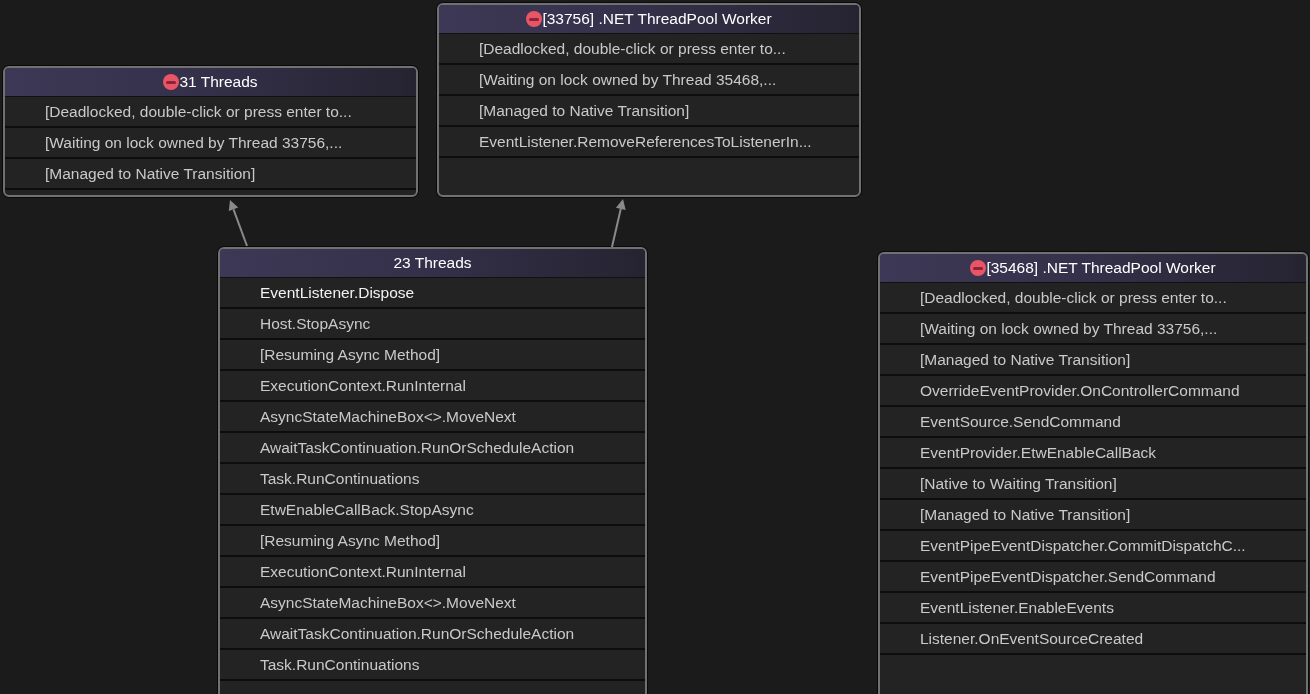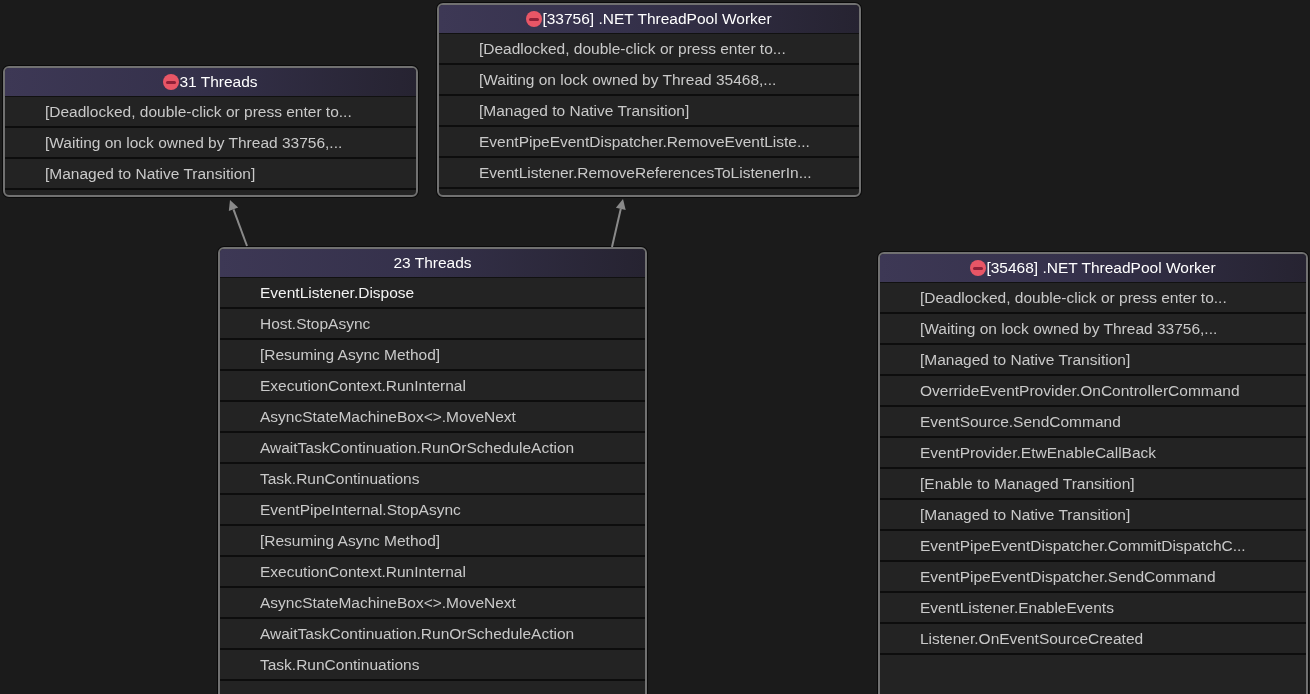--- a/index.html
+++ b/index.html
@@ -100,38 +100,37 @@
     <div class="box-header">
       <span class="deadlock-icon">
           <span class="minus-bar"></span>
         </span>
       <span>[33756] .NET ThreadPool Worker</span>
     </div>
     <div class="box-body">
         <div class="frame-row">[Deadlocked, double-click or press enter to...</div>
         <div class="frame-row">[Waiting on lock owned by Thread 35468,...</div>
         <div class="frame-row">[Managed to Native Transition]</div>
-        <div class="frame-row">EventPipeEventDispatcher.RemoveEventListe...</div>
         <div class="frame-row">EventListener.RemoveReferencesToListenerIn...</div>
       </div>
   </div>
 
   <div class="thread-box" id="box-23">
     <div class="box-header">
       <span>23 Threads</span>
     </div>
     <div class="box-body">
         <div class="frame-row bold">EventListener.Dispose</div>
         <div class="frame-row">Host.StopAsync</div>
         <div class="frame-row">[Resuming Async Method]</div>
         <div class="frame-row">ExecutionContext.RunInternal</div>
         <div class="frame-row">AsyncStateMachineBox&lt;&gt;.MoveNext</div>
         <div class="frame-row">AwaitTaskContinuation.RunOrScheduleAction</div>
         <div class="frame-row">Task.RunContinuations</div>
-        <div class="frame-row">EventPipeInternal.StopAsync</div>
+        <div class="frame-row">EtwEnableCallBack.StopAsync</div>
         <div class="frame-row">[Resuming Async Method]</div>
         <div class="frame-row">ExecutionContext.RunInternal</div>
         <div class="frame-row">AsyncStateMachineBox&lt;&gt;.MoveNext</div>
         <div class="frame-row">AwaitTaskContinuation.RunOrScheduleAction</div>
         <div class="frame-row">Task.RunContinuations</div>
       </div>
   </div>
 
   <div class="thread-box" id="box-35468">
     <div class="box-header">
@@ -140,21 +139,21 @@
         </span>
       <span>[35468] .NET ThreadPool Worker</span>
     </div>
     <div class="box-body">
         <div class="frame-row">[Deadlocked, double-click or press enter to...</div>
         <div class="frame-row">[Waiting on lock owned by Thread 33756,...</div>
         <div class="frame-row">[Managed to Native Transition]</div>
         <div class="frame-row">OverrideEventProvider.OnControllerCommand</div>
         <div class="frame-row">EventSource.SendCommand</div>
         <div class="frame-row">EventProvider.EtwEnableCallBack</div>
-        <div class="frame-row">[Enable to Managed Transition]</div>
+        <div class="frame-row">[Native to Waiting Transition]</div>
         <div class="frame-row">[Managed to Native Transition]</div>
         <div class="frame-row">EventPipeEventDispatcher.CommitDispatchC...</div>
         <div class="frame-row">EventPipeEventDispatcher.SendCommand</div>
         <div class="frame-row">EventListener.EnableEvents</div>
         <div class="frame-row">Listener.OnEventSourceCreated</div>
       </div>
   </div>
 
   <svg id="arrow-layer" width="1310" height="694" viewBox="0 0 1310 694">
     <g>

